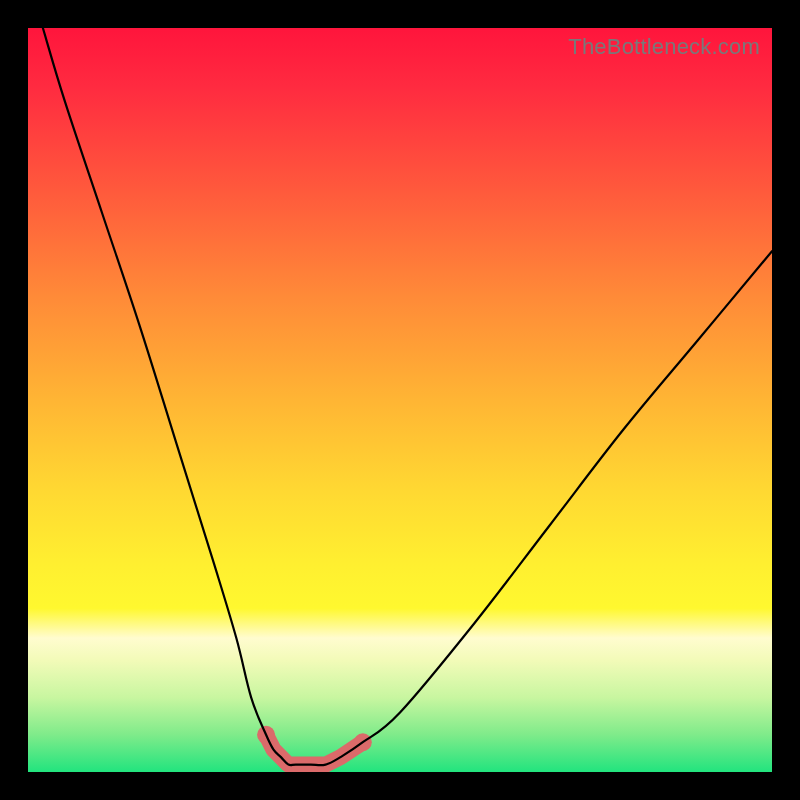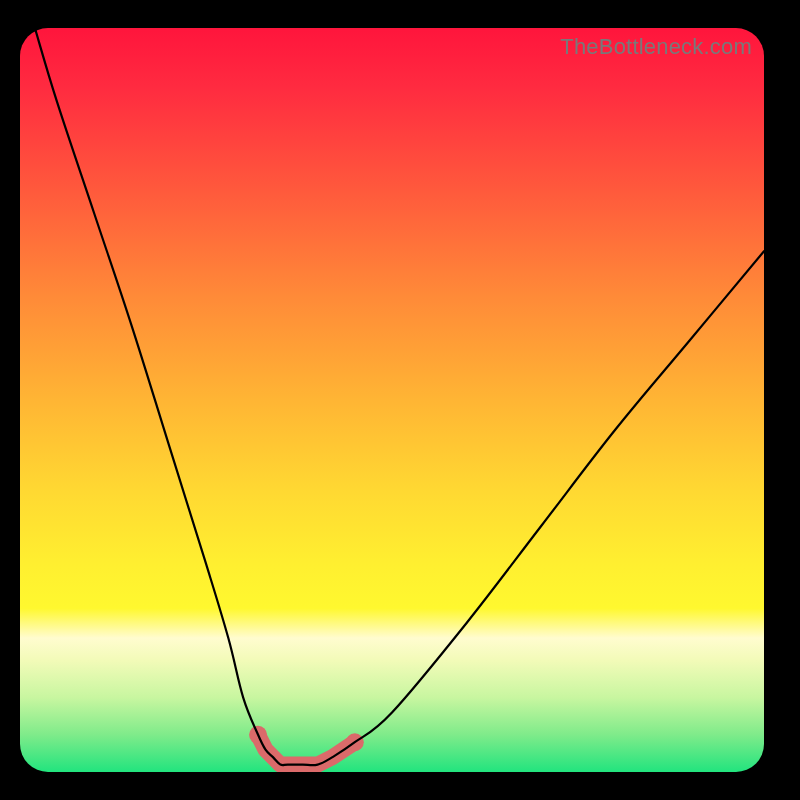--- a/index.html
+++ b/index.html
@@ -5,39 +5,38 @@
   * { margin: 0; padding: 0; box-sizing: border-box; }
   html, body { width: 800px; height: 800px; overflow: hidden; background: #000; }
   .frame {
     position: relative;
     width: 800px;
     height: 800px;
     background: #000;
   }
   .plot-area {
     position: absolute;
-    left: 20px;
+    left: 28px;
     top: 28px;
     width: 744px;
     height: 744px;
     background: linear-gradient(to bottom,
       #ff153c 0%,
       #ff2b40 8%,
       #ff5a3c 22%,
       #ff8a38 36%,
       #ffb534 50%,
       #ffd832 62%,
       #ffef30 72%,
       #fff82f 78%,
       #fffccf 82%,
       #f2fbb8 85%,
       #c8f6a0 90%,
       #7feb8a 95%,
       #22e47e 100%);
-    border-radius: 28px;
   }
   .watermark {
     position: absolute;
     top: 6px;
     right: 12px;
     font-family: Arial, Helvetica, sans-serif;
     font-size: 22px;
     font-weight: 500;
     color: #79797a;
     letter-spacing: 0.2px;

